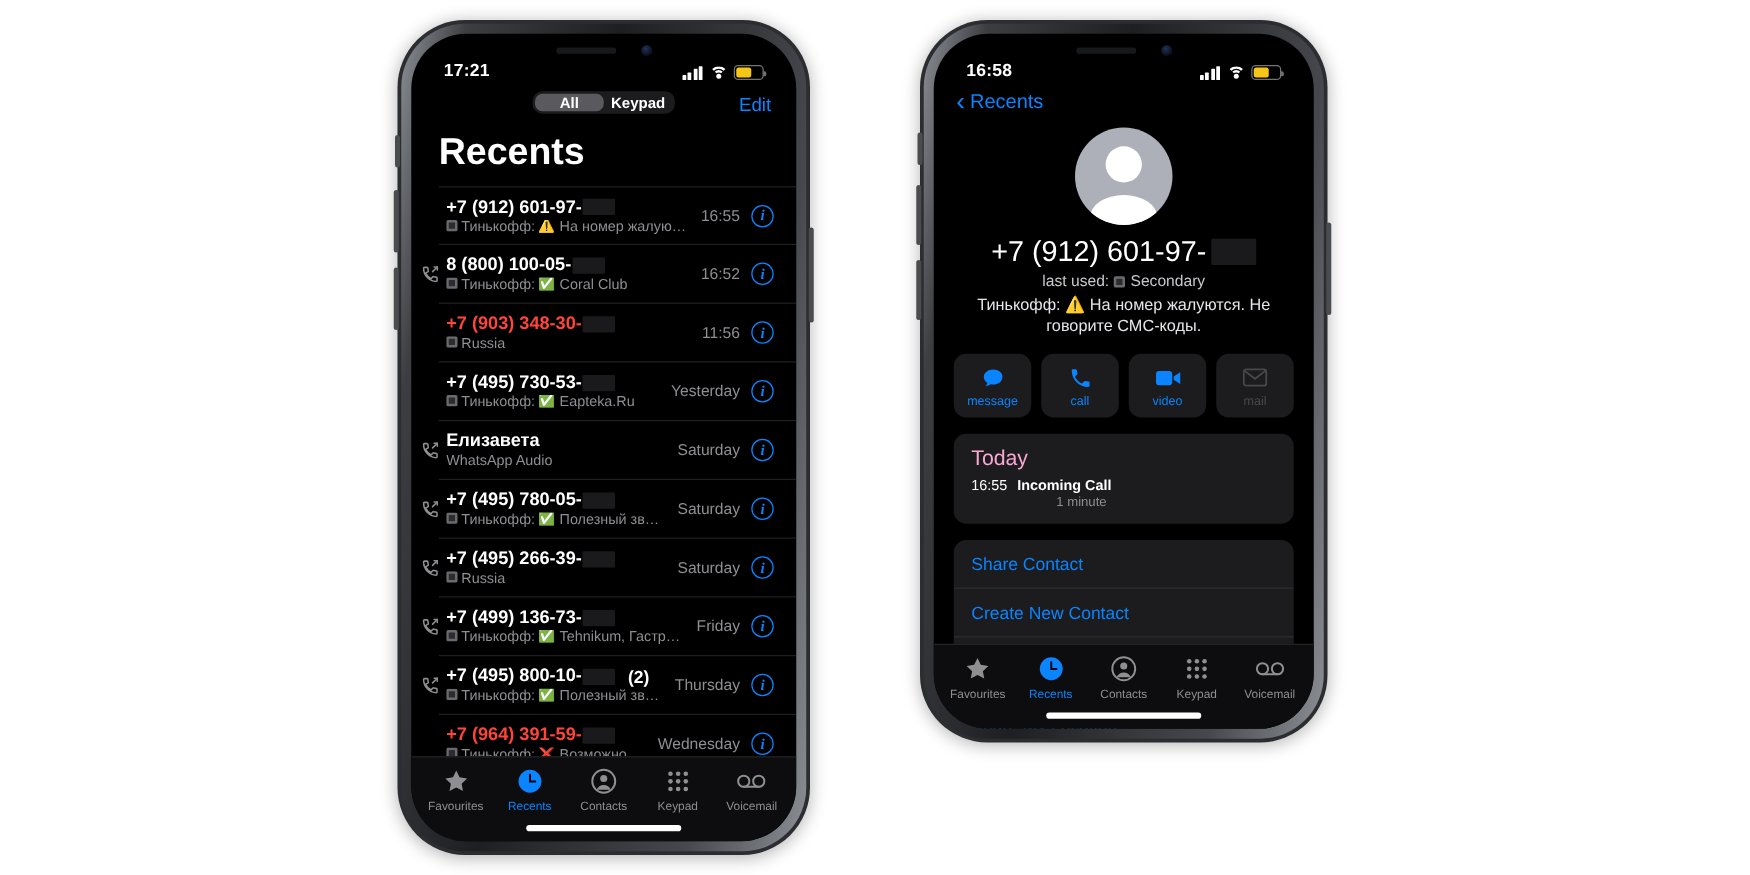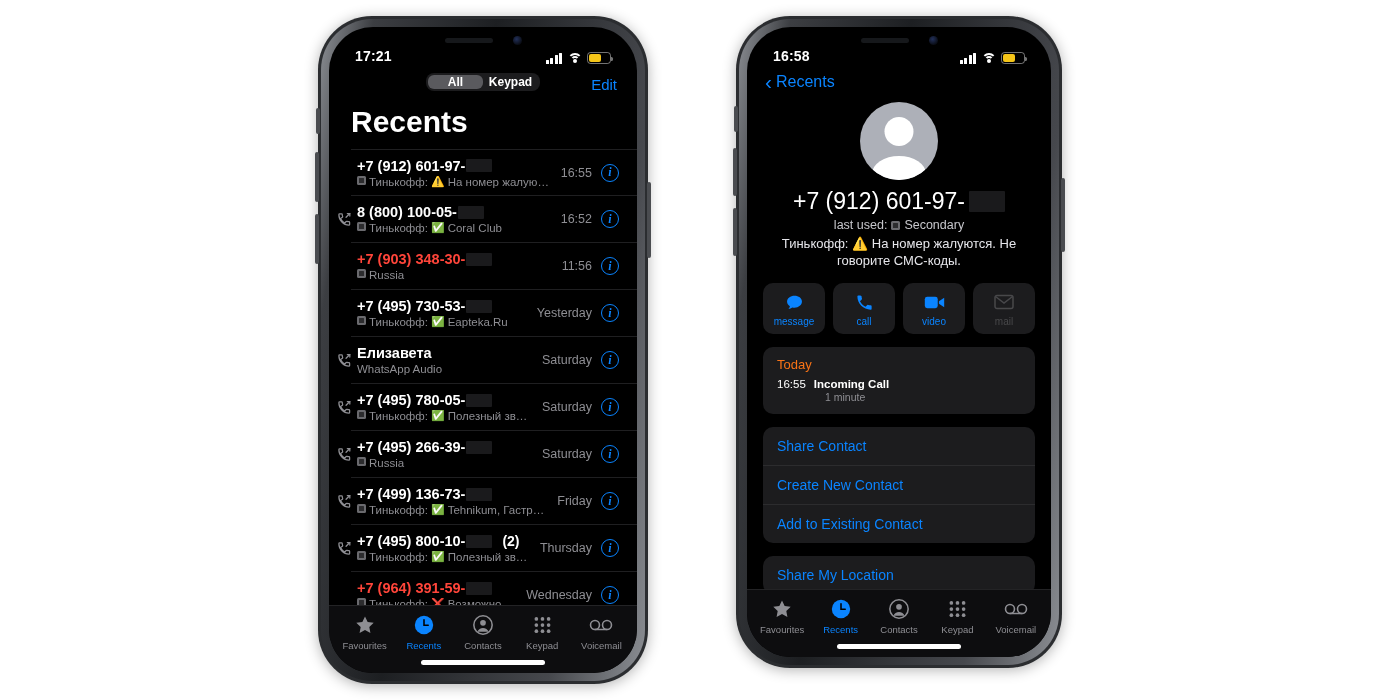--- a/index.html
+++ b/index.html
@@ -13,21 +13,21 @@
 
   
   .phone {
     position: absolute;
     background: #2b2d30;
     border-radius: 54px;
     padding: 11px;
     box-shadow: 0 2px 14px rgba(0,0,0,.30);
   }
   .phone.left  { left: 318px; top: 16px;  width: 330px; height: 668px; }
-  .phone.right { left: 736px; top: 16px;  width: 326px; height: 652px; }
+  .phone.right { left: 736px; top: 16px;  width: 326px; height: 578px; }
 
   .bezel {
     position: absolute; inset: 3px;
     border-radius: 51px;
     background: linear-gradient(100deg,#8d9095 0%,#3c3e42 12%,#1d1f22 40%,#46484d 78%,#8c8f94 100%);
   }
   .screen {
     position: absolute; inset: 11px;
     border-radius: 44px;
     background: #000000;
@@ -201,25 +201,25 @@
   }
   .action .aicon { height: 20px; display: flex; align-items: center; justify-content: center; }
   .action .alabel { font-size: 10px; margin-top: 4px; }
   .action.disabled { color: #48484a; }
 
   .card {
     background: #1c1c1e; border-radius: 10px; margin: 13px 16px 0;
     overflow: hidden;
   }
   .card-pad { padding: 10px 14px 11px; }
-  .card-day { color: #f97316; font-size: 13px; }
+  .card-day { color: #f9a8d4; font-size: 17px; }
   .card-line { display: flex; align-items: baseline; gap: 8px; margin-top: 6px; }
   .card-time { color: #fff; font-size: 11.5px; }
   .card-kind { color: #fff; font-size: 11.5px; font-weight: 700; }
-  .card-dur { color: #8e8e93; font-size: 10.5px; margin: 1px 0 0 48px; }
+  .card-dur { color: #8e8e93; font-size: 10.5px; margin: 1px 0 0 68px; }
 
   .opt-row {
     padding: 11px 14px; color: #0a84ff; font-size: 14px;
     border-bottom: .6px solid #2c2c2e;
   }
   .opt-row:last-child { border-bottom: none; }
 </style>
 </head>
 <body>
 

